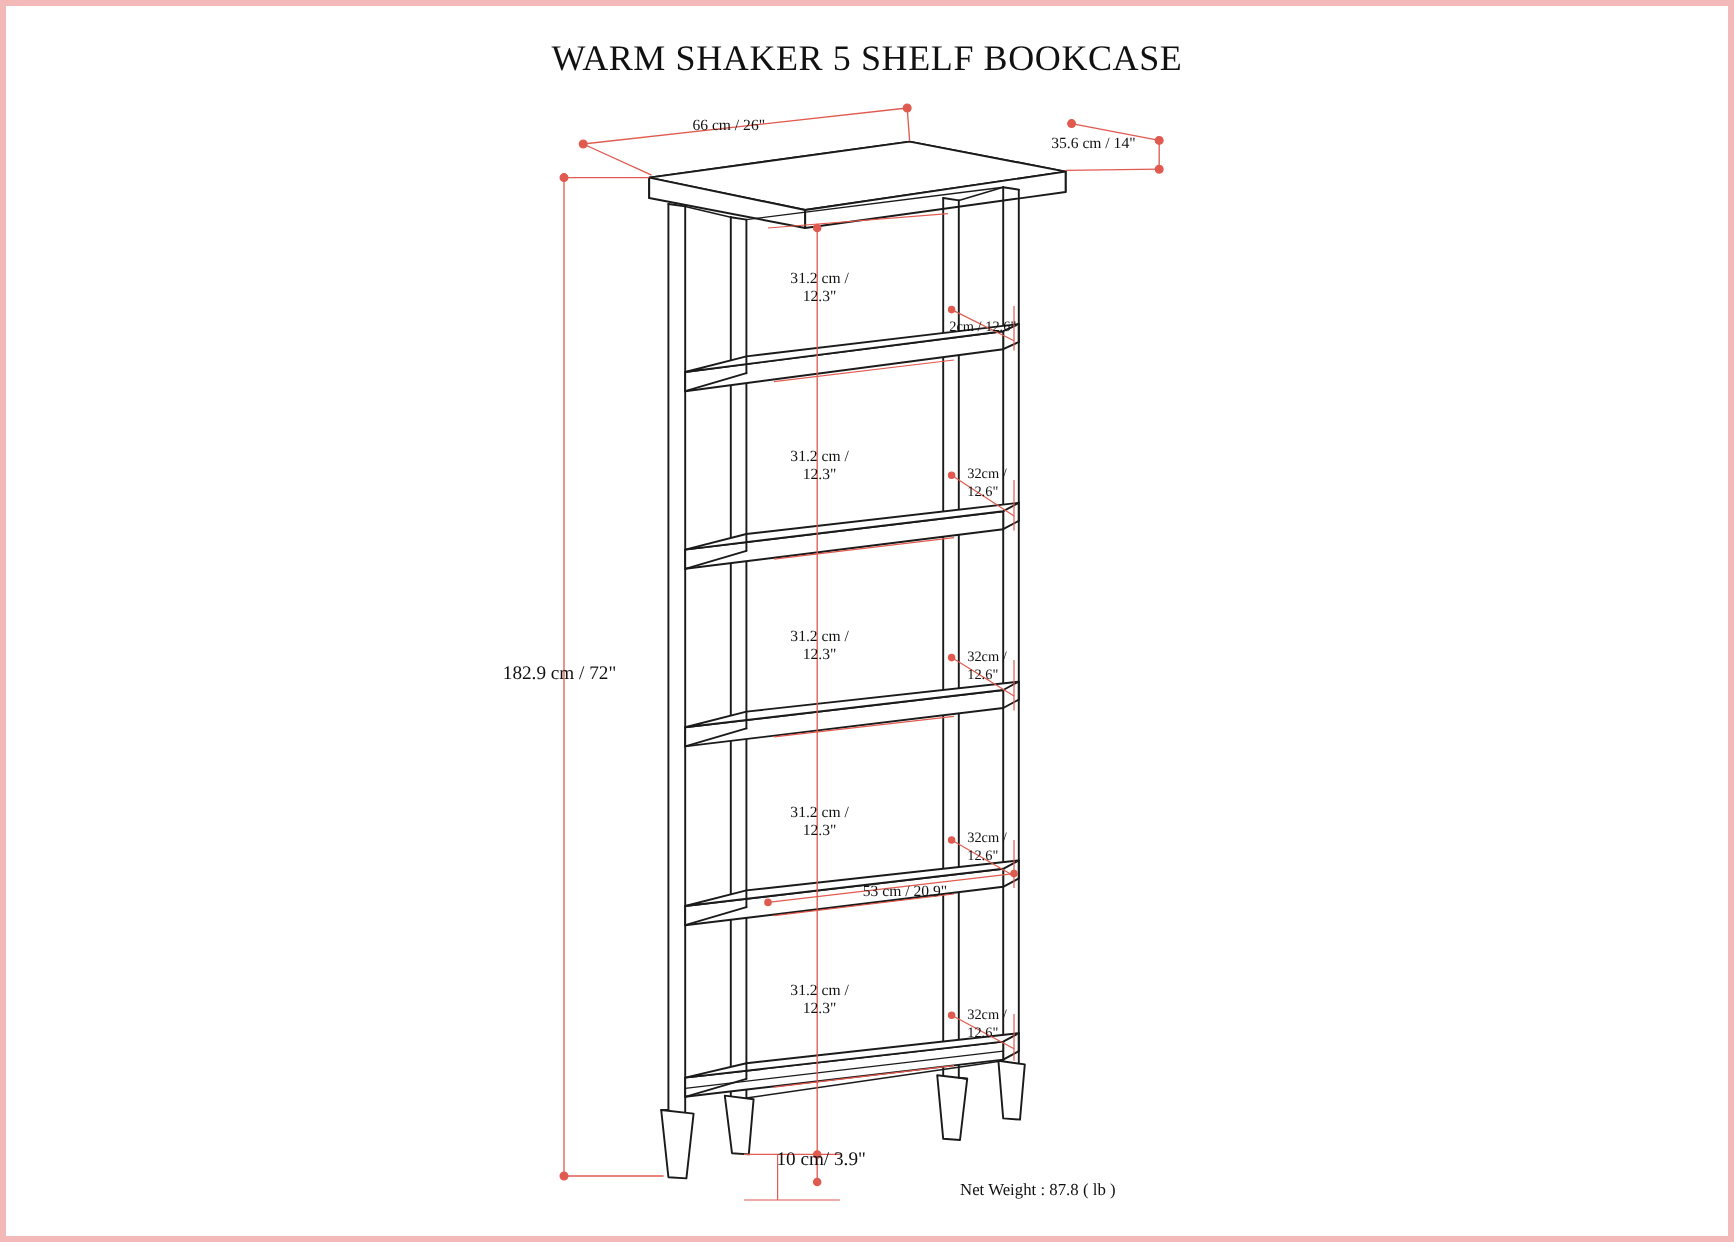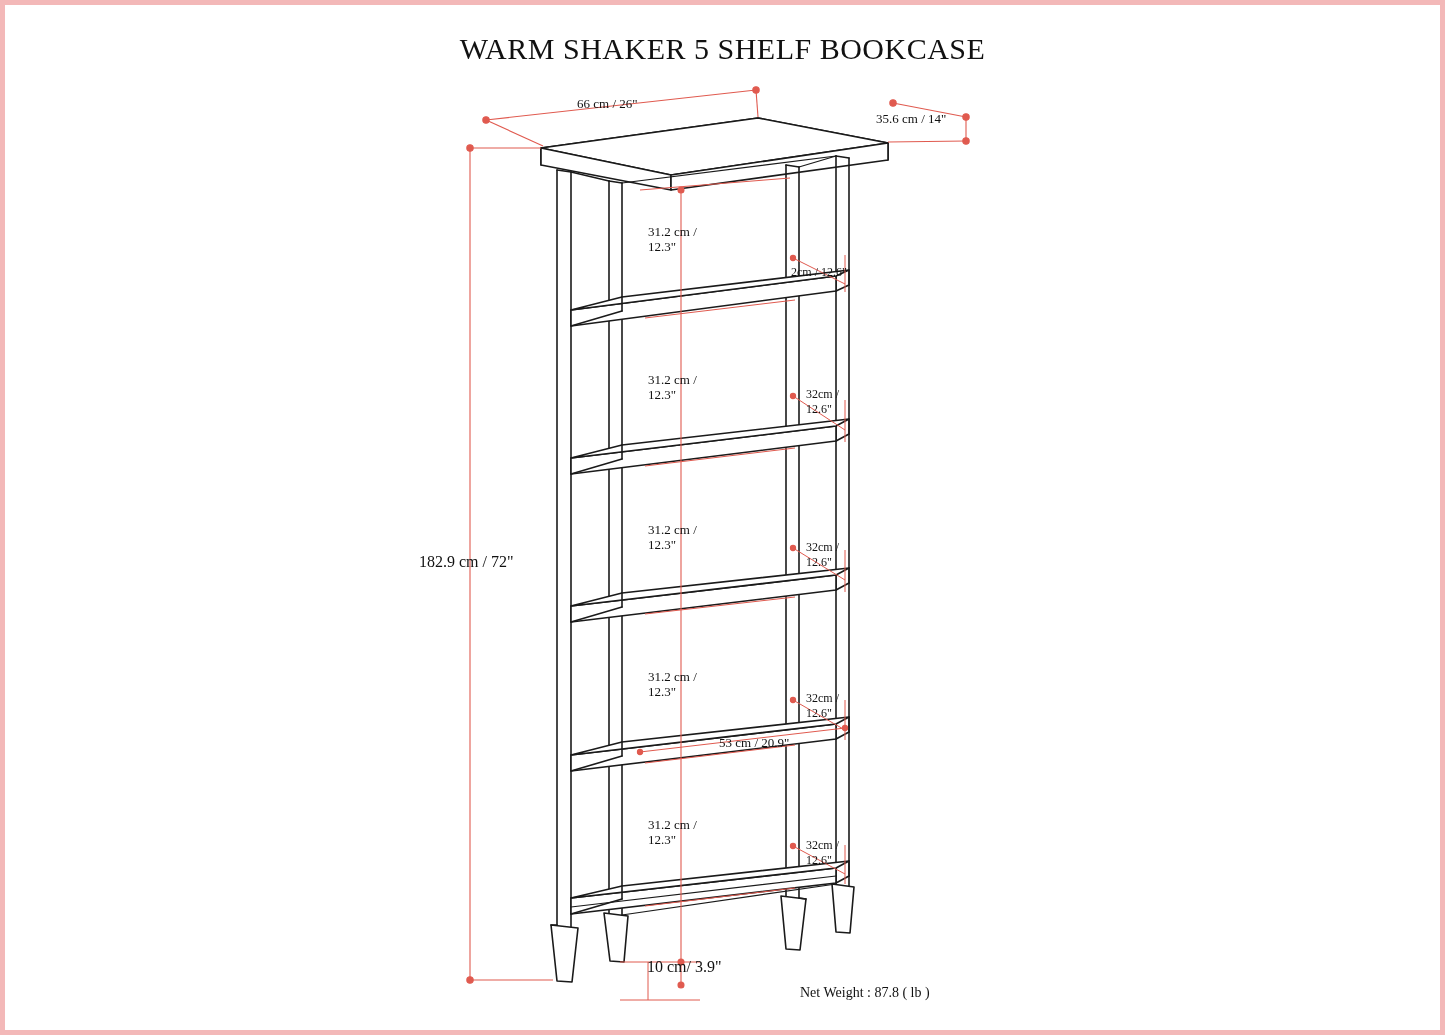--- a/index.html
+++ b/index.html
@@ -62,21 +62,21 @@
     font-size: 13px;
     color: #111111;
     white-space: nowrap;
     line-height: 1.15;
     font-family: "Liberation Serif", serif;
   }
   .dim-label.small {
     font-size: 12px;
   }
   .dim-label.center {
-    text-align: left;
+    text-align: center;
   }
   .dim-label.big {
     font-size: 16px;
   }
 </style>
 </head>
 <body>
 
 <div id="page">
 

